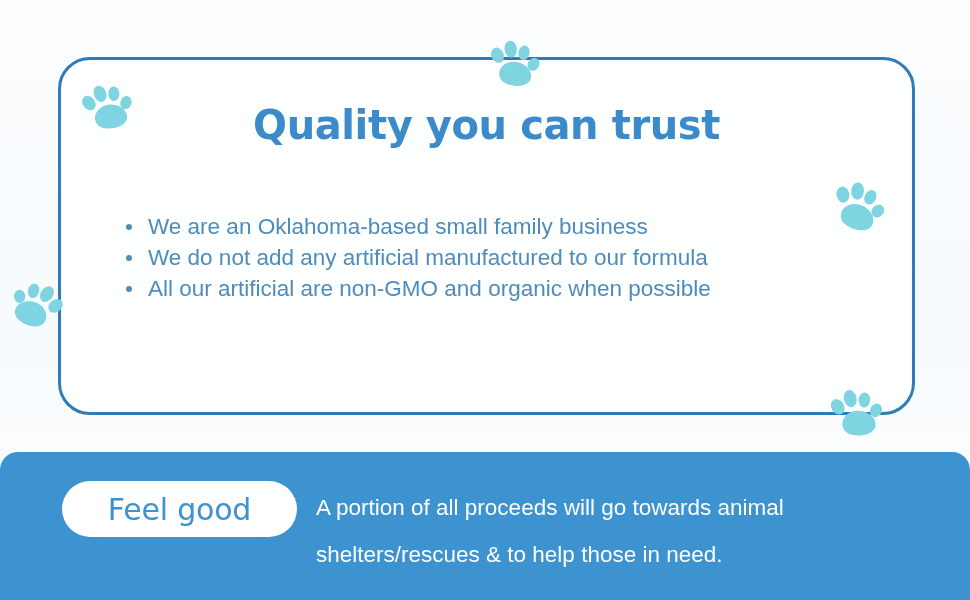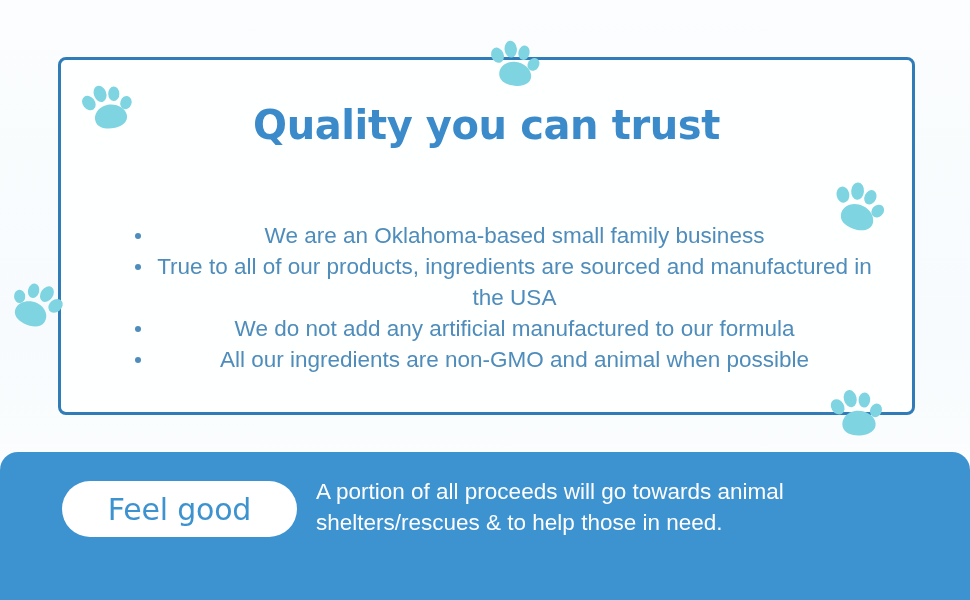--- a/index.html
+++ b/index.html
@@ -26,21 +26,21 @@
 
   
   .trust-card {
     position: absolute;
     left: 58px;
     top: 57px;
     width: 857px;
     height: 358px;
     box-sizing: border-box;
     border: 3px solid #2f7cb8;
-    border-radius: 8px;
+    border-radius: 32px;
     background: rgba(255, 255, 255, 0.82);
   }
 
   .card-title {
     position: absolute;
     left: 0;
     right: 0;
     top: 42px;
     text-align: center;
     font-size: 40px;
@@ -49,24 +49,23 @@
     color: #3b8ac9;
     font-family: "DejaVu Sans", "Liberation Sans", sans-serif;
     white-space: nowrap;
   }
 
   .bullet-list {
     position: absolute;
     left: 54px;
     top: 144px;
     right: 24px;
-    margin: 16px;
+    margin: 7px;
     padding: 0;
     list-style: none;
-    text-align: center;
   }
 
   .bullet-item {
     position: relative;
     padding-left: 26px;
     margin: 0 0 0 0;
     font-size: 22.5px;
     line-height: 31px;
     color: #4e8cbb;
     font-family: "Liberation Sans", sans-serif;
@@ -138,36 +137,35 @@
   .feelgood-text {
     position: absolute;
     left: 316px;
     top: 24px;
     width: 600px;
     font-size: 22.5px;
     line-height: 31px;
     color: #ffffff;
     font-family: "Liberation Sans", sans-serif;
   }
-  .feelgood-text .line { display: block; }
+  .feelgood-text .line { display: block; margin-top: 16px; }
 </style>
 </head>
 <body>
 
 <div id="stage">
 
   <div class="trust-card">
 
     <div class="card-title">Quality you can trust</div>
 
     <ul class="bullet-list">
       <li class="bullet-item">We are an Oklahoma-based small family business</li>
-      <li class="bullet-item">True to all of our products, ingredients are sourced and manufactured in the USA</li>
       <li class="bullet-item">We do not add any artificial manufactured to our formula</li>
-      <li class="bullet-item">All our ingredients are non-GMO and animal when possible</li>
+      <li class="bullet-item">All our artificial are non-GMO and organic when possible</li>
     </ul>
 
   </div>
 
   <div class="paw paw-top-left">
     <svg viewBox="0 0 100 100" width="100%" height="100%" aria-hidden="true">
       <g fill="#7ed4e0">
         <ellipse cx="18" cy="36" rx="11" ry="14" transform="rotate(-26 18 36)"></ellipse>
         <ellipse cx="41" cy="24" rx="11" ry="15" transform="rotate(-9 41 24)"></ellipse>
         <ellipse cx="65" cy="29" rx="10" ry="13" transform="rotate(11 65 29)"></ellipse>

